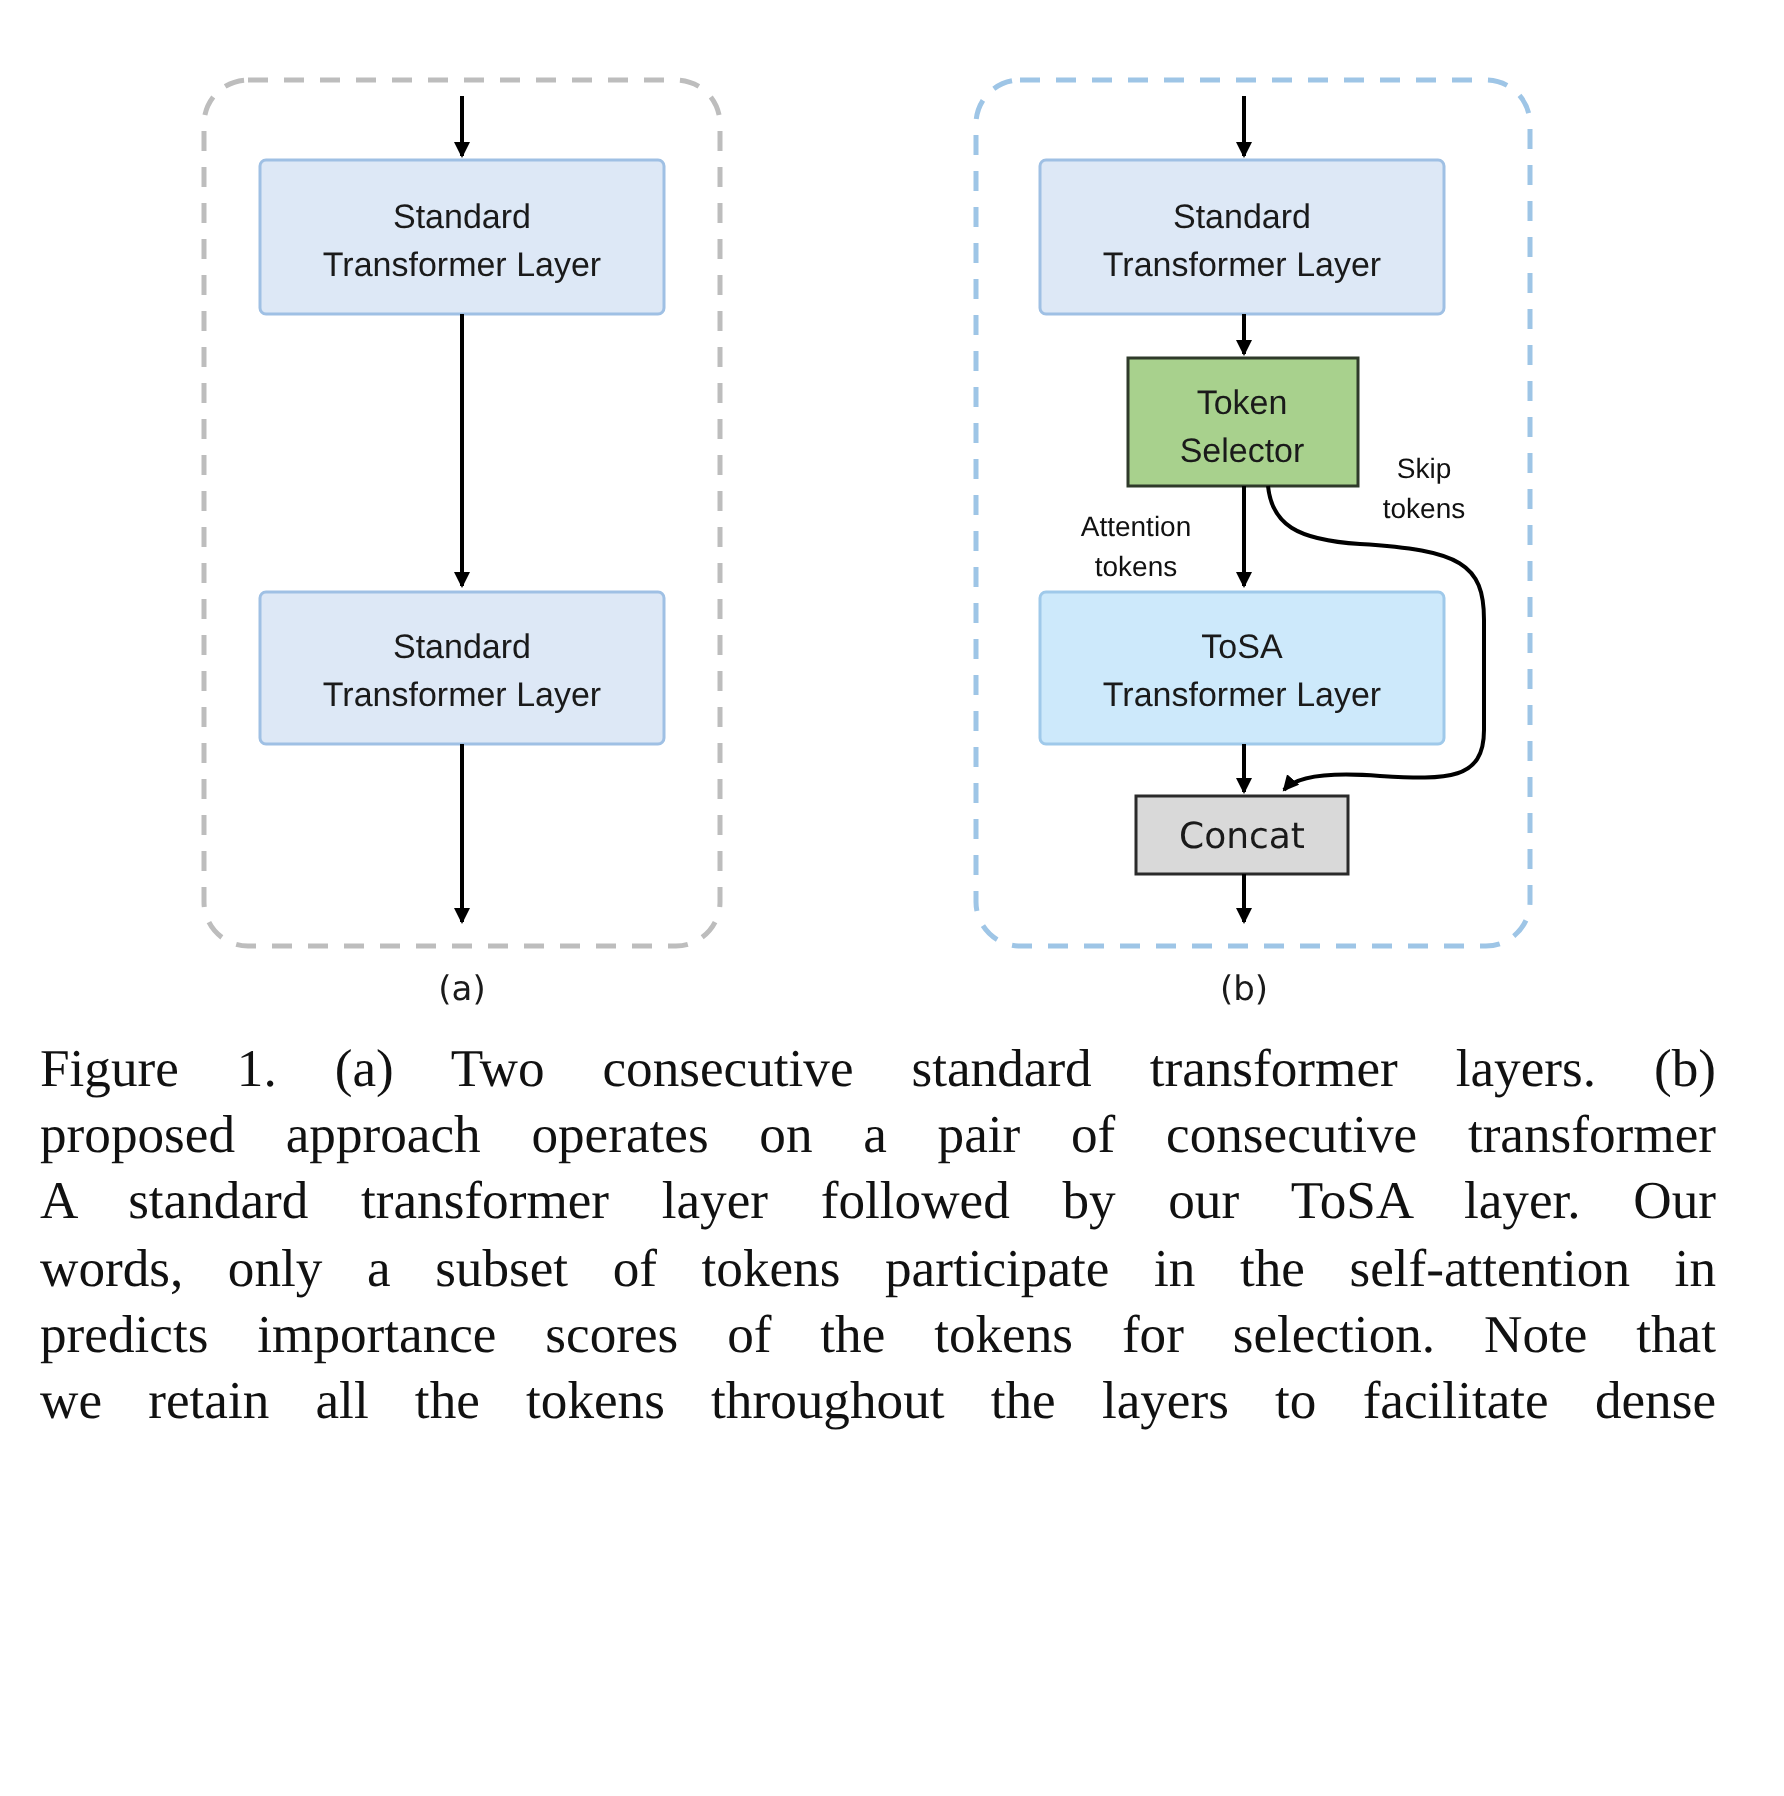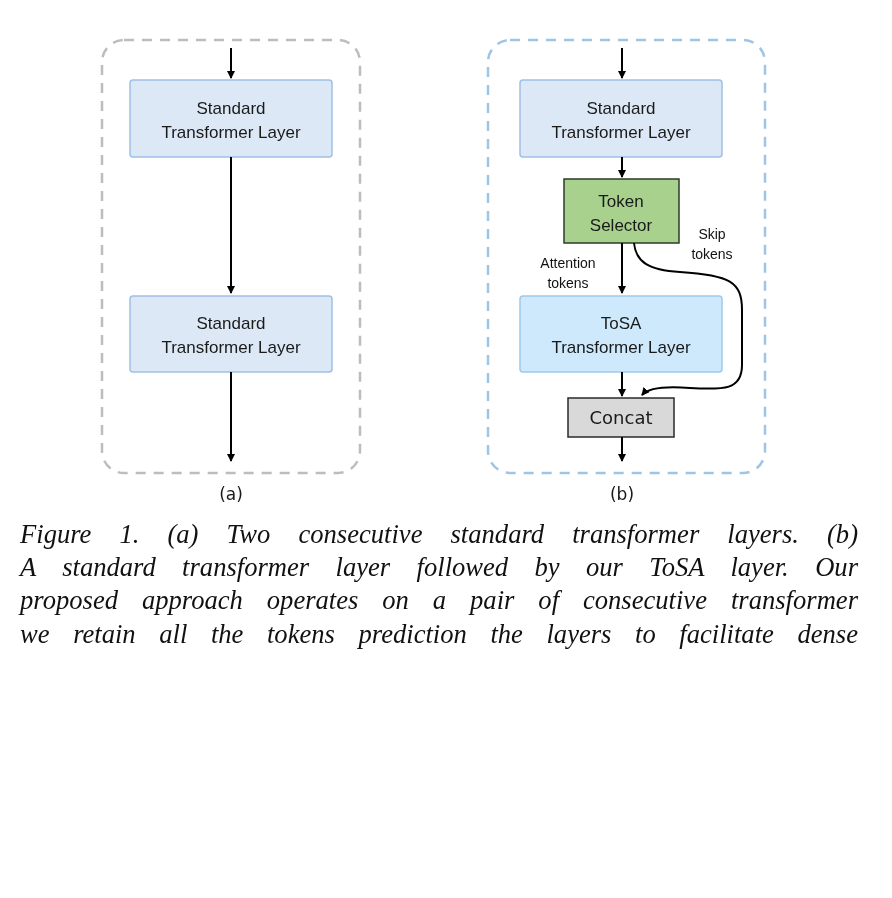--- a/index.html
+++ b/index.html
@@ -5,21 +5,21 @@
   html, body { margin: 0; padding: 0; background: #ffffff; }
   body { width: 892px; height: 898px; position: relative; overflow: hidden; }
   #figure { position: absolute; left: 0; top: 0; width: 892px; height: 515px; }
   .box-text { font-family: "Liberation Sans", sans-serif; font-size: 17px; fill: #1a1a1a; }
   .small-text { font-family: "Liberation Sans", sans-serif; font-size: 14px; fill: #111111; }
   .sub-label { font-family: "DejaVu Sans", sans-serif; font-size: 17px; fill: #1a1a1a; }
   .concat-text { font-family: "DejaVu Sans", sans-serif; font-size: 18px; fill: #1a1a1a; }
   #caption {
     position: absolute; left: 20px; top: 518px; width: 838px;
     font-family: "Liberation Serif", serif; font-size: 26.6px; line-height: 33.2px;
-    color: #111111; text-align: justify; text-align-last: left; font-style: italic;
+    color: #111111; text-align: justify; text-align-last: left;
   }
   #caption .line { display: block; text-align: justify; text-align-last: justify; white-space: nowrap; }
   #caption .line.last { text-align-last: left; }
 </style>
 </head>
 <body>
 
 <svg id="figure" width="892" height="515" viewBox="0 0 892 515" xmlns="http://www.w3.org/2000/svg">
   <defs>
     <marker id="arrowhead" markerWidth="10" markerHeight="10" refX="7" refY="4" orient="auto" markerUnits="userSpaceOnUse">
@@ -69,16 +69,18 @@
     <rect class="concat-box" x="568" y="398" width="106" height="39" fill="#d9d9d9" stroke="#2a2a2a" stroke-width="1.5"></rect>
     <text class="concat-text" x="621" y="424" text-anchor="middle">Concat</text>
     <line x1="622" y1="437" x2="622" y2="461" stroke="#000" stroke-width="2" marker-end="url(#arrowhead)"></line>
 
     <text class="sub-label" x="622" y="500" text-anchor="middle">(b)</text>
   </g>
 </svg>
 
 <div id="caption">
     <span class="line">Figure 1.  (a) Two consecutive standard transformer layers.  (b)</span>
+    <span class="line">proposed approach operates on a pair of consecutive transformer</span>
     <span class="line">A standard transformer layer followed by our ToSA layer.  Our</span>
-    <span class="line">proposed approach operates on a pair of consecutive transformer</span>
-    <span class="line">we retain all the tokens prediction the layers to facilitate dense</span>
+    <span class="line">words, only a subset of tokens participate in the self-attention in</span>
+    <span class="line">predicts importance scores of the tokens for selection.  Note that</span>
+    <span class="line">we retain all the tokens throughout the layers to facilitate dense</span>
   </div>
 
 </body></html>

